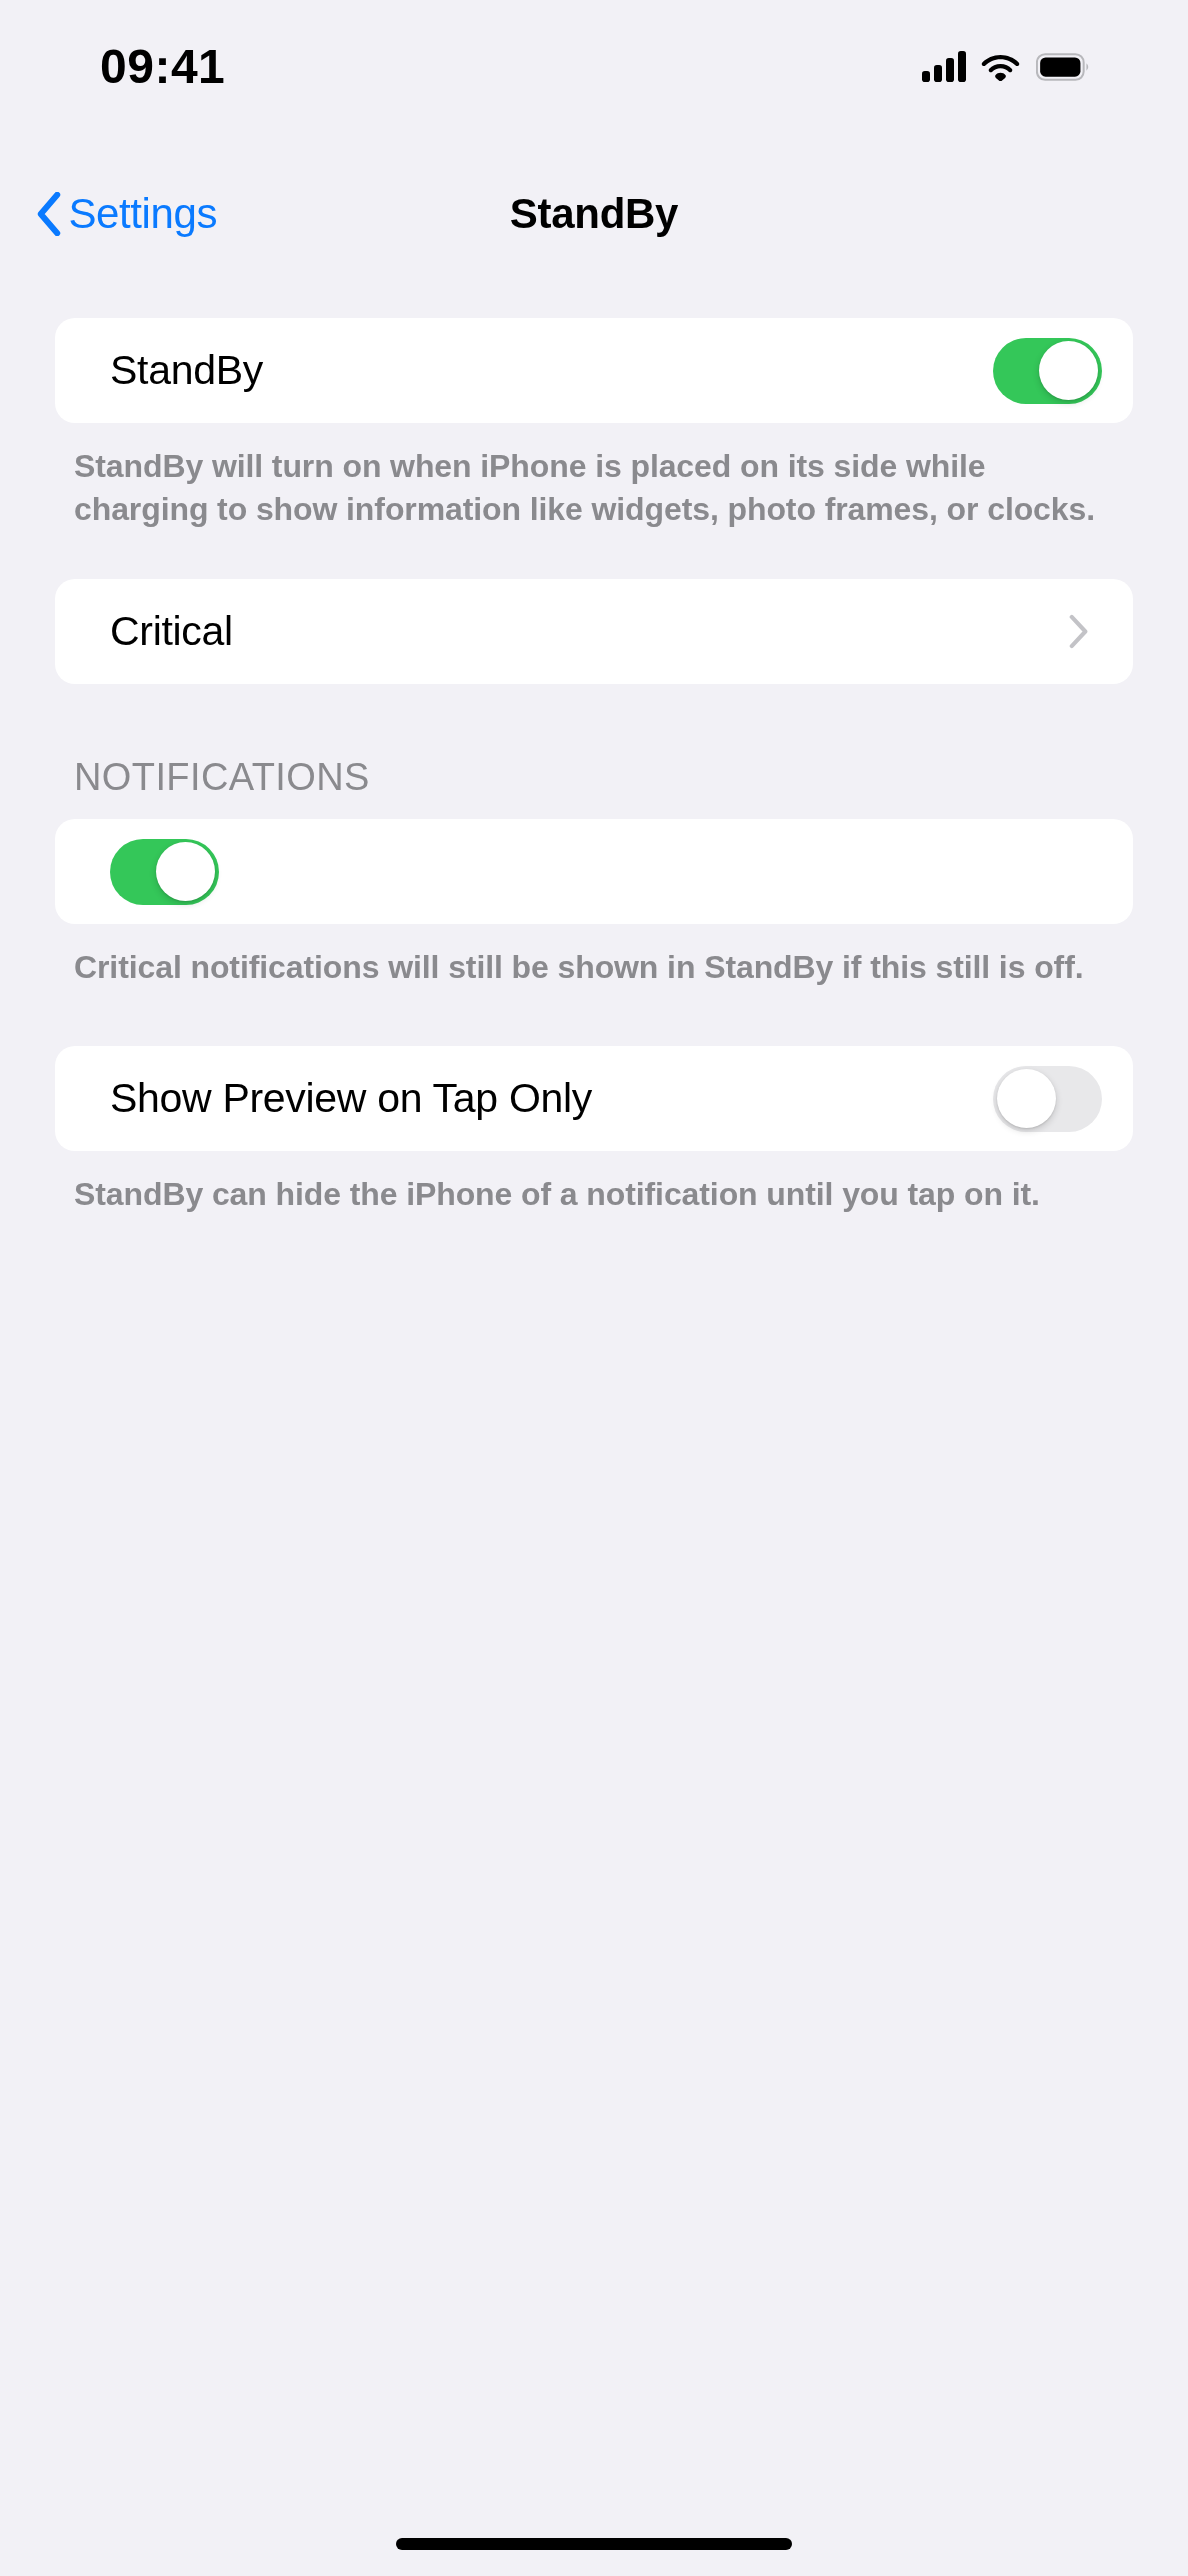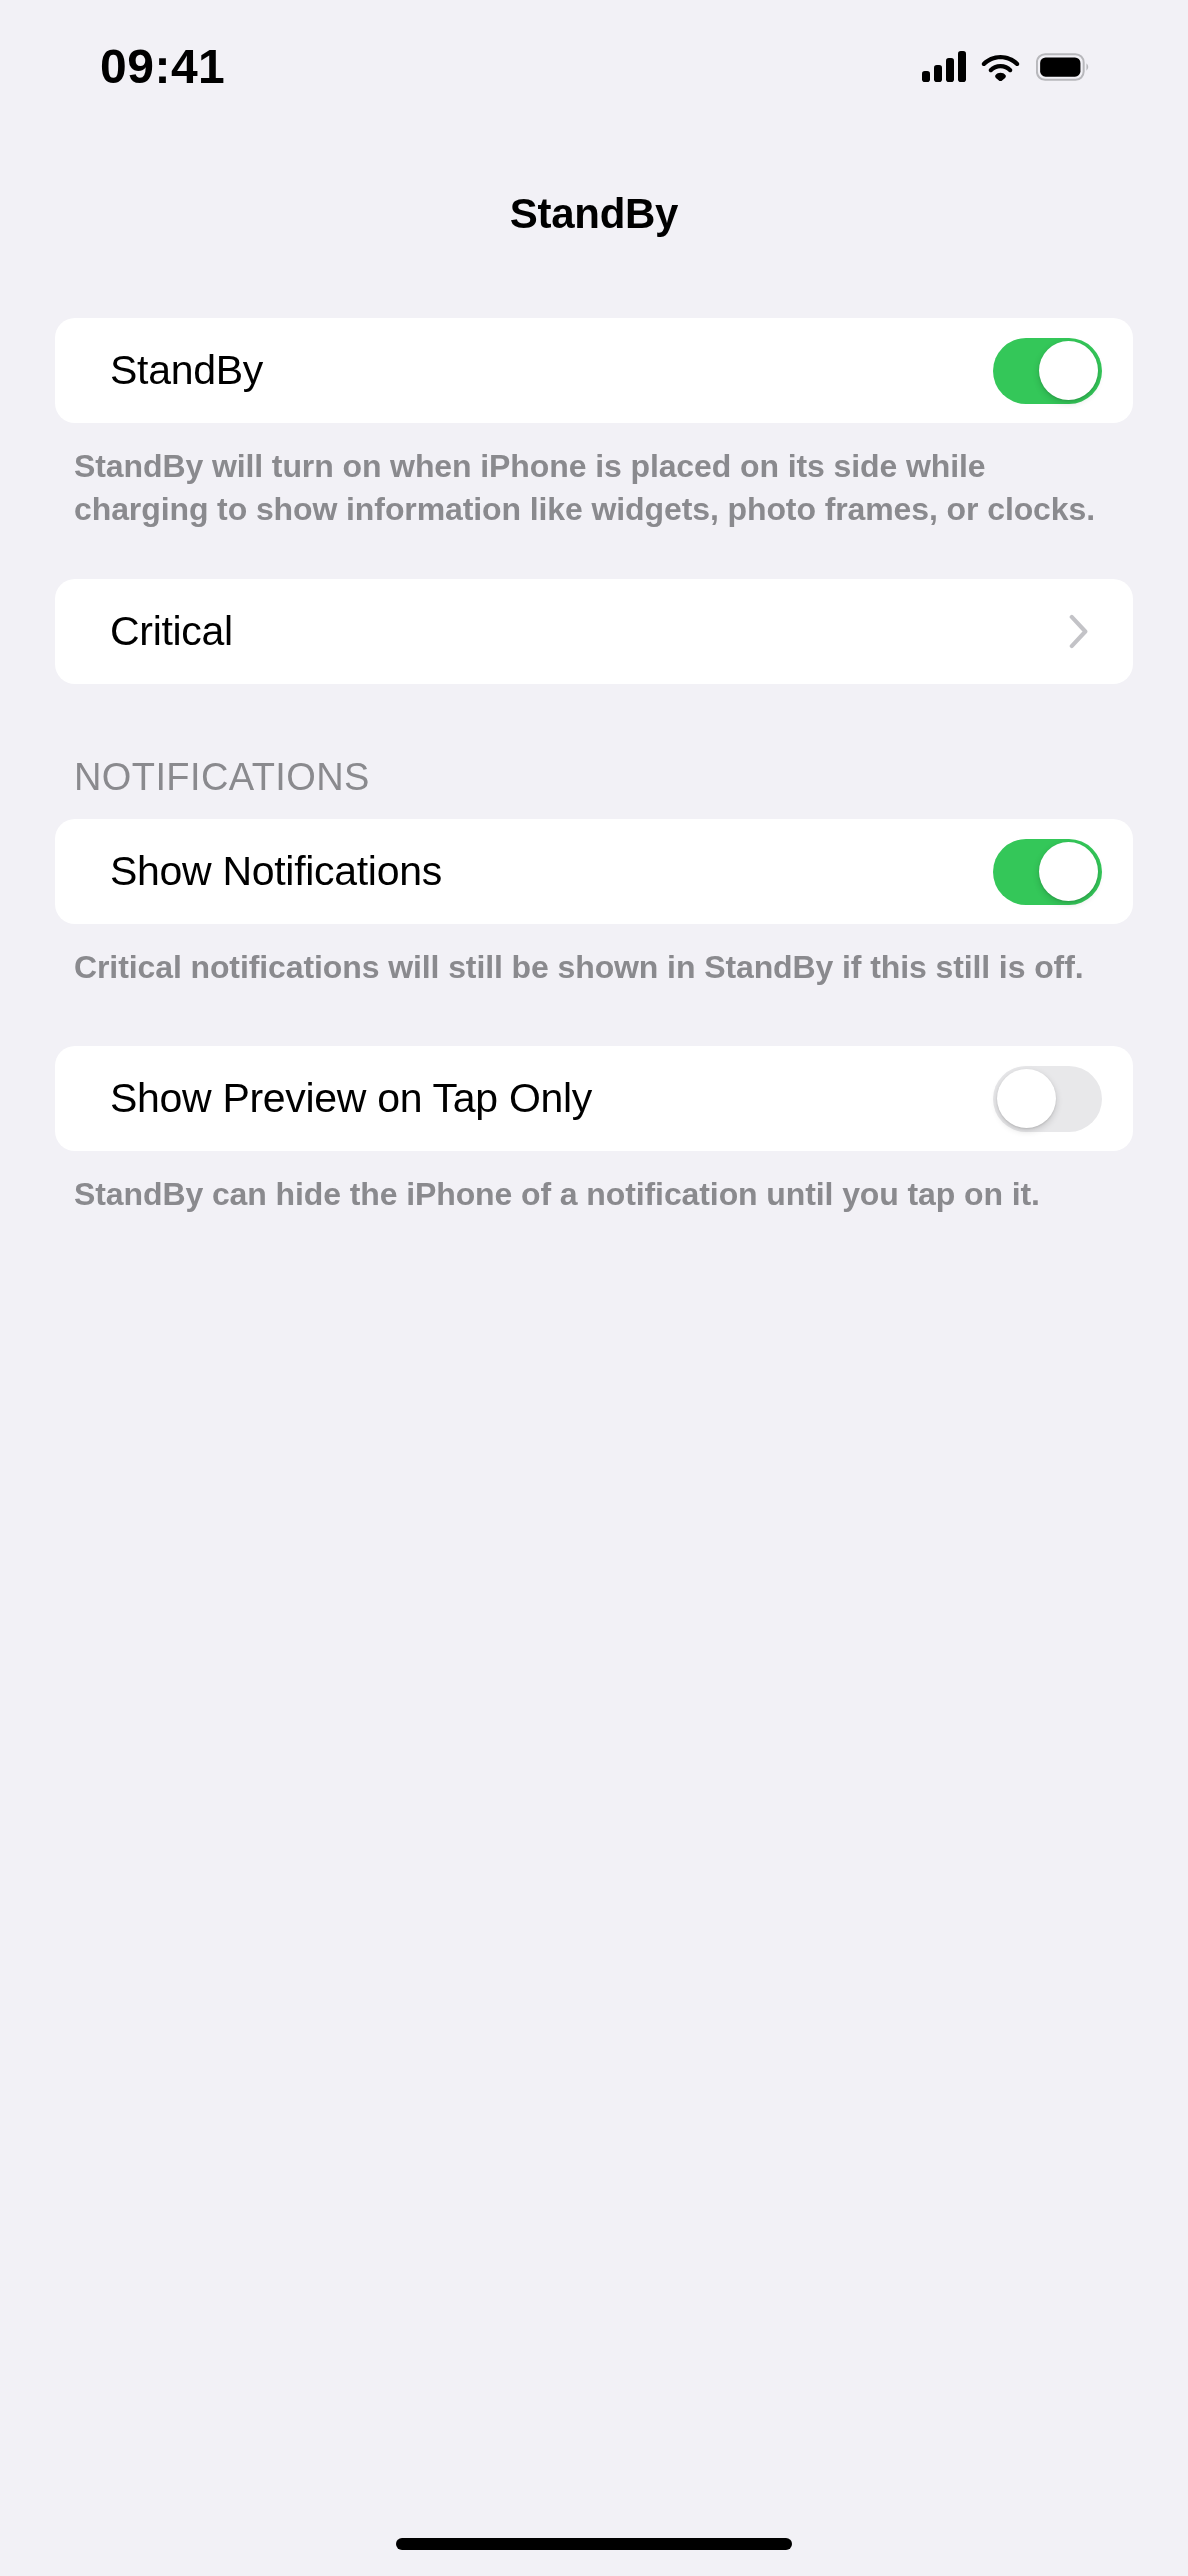--- a/index.html
+++ b/index.html
@@ -202,20 +202,28 @@
           <rect x="1" y="1" width="51" height="28" rx="9" ry="9" fill="none" stroke="#B8B8BC" stroke-width="2.2"></rect>
           <rect x="4.5" y="4.5" width="44" height="21" rx="6" ry="6" fill="#000"></rect>
           <path d="M55 11 q4 4 0 8 z" fill="#B8B8BC"></path>
         </svg>
       </span>
     </div>
   </div>
 
   <div class="nav-bar">
     <div class="nav-title">StandBy</div>
+    <div class="nav-back">
+      <span>
+        <svg class="back-chevron" viewBox="0 0 30 48">
+          <path d="M24 3 L6 24 L24 45" fill="none" stroke="#0A7AFF" stroke-width="6.5" stroke-linecap="round" stroke-linejoin="round"></path>
+        </svg>
+      </span>
+      <span class="nav-back-label">Settings</span>
+    </div>
   </div>
 
   <div class="content">
 
     <div class="card">
       <div class="row">
         <span class="row-label">StandBy</span>
         <span class="toggle on">
             <span class="knob"></span>
           </span>
@@ -237,21 +245,20 @@
     </div>
 
     <div class="sp-2"></div>
 
     <div class="section-header">NOTIFICATIONS</div>
 
     <div class="sp-3"></div>
 
     <div class="card">
       <div class="row">
-        <span class="row-label">Show Notifications</span>
         <span class="toggle on">
             <span class="knob"></span>
           </span>
       </div>
     </div>
     <div class="footer-text">Critical notifications will still be shown in StandBy if this still is off.</div>
 
     <div class="sp-4"></div>
 
     <div class="card">

